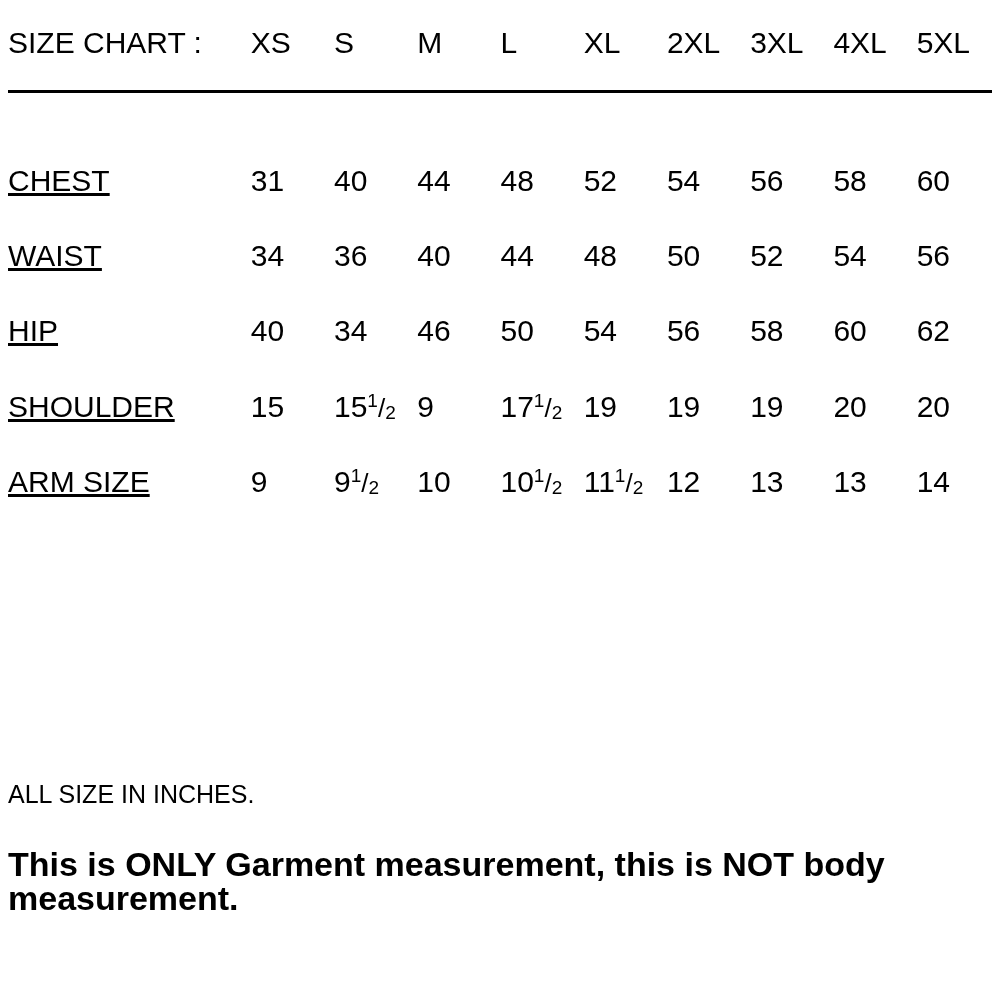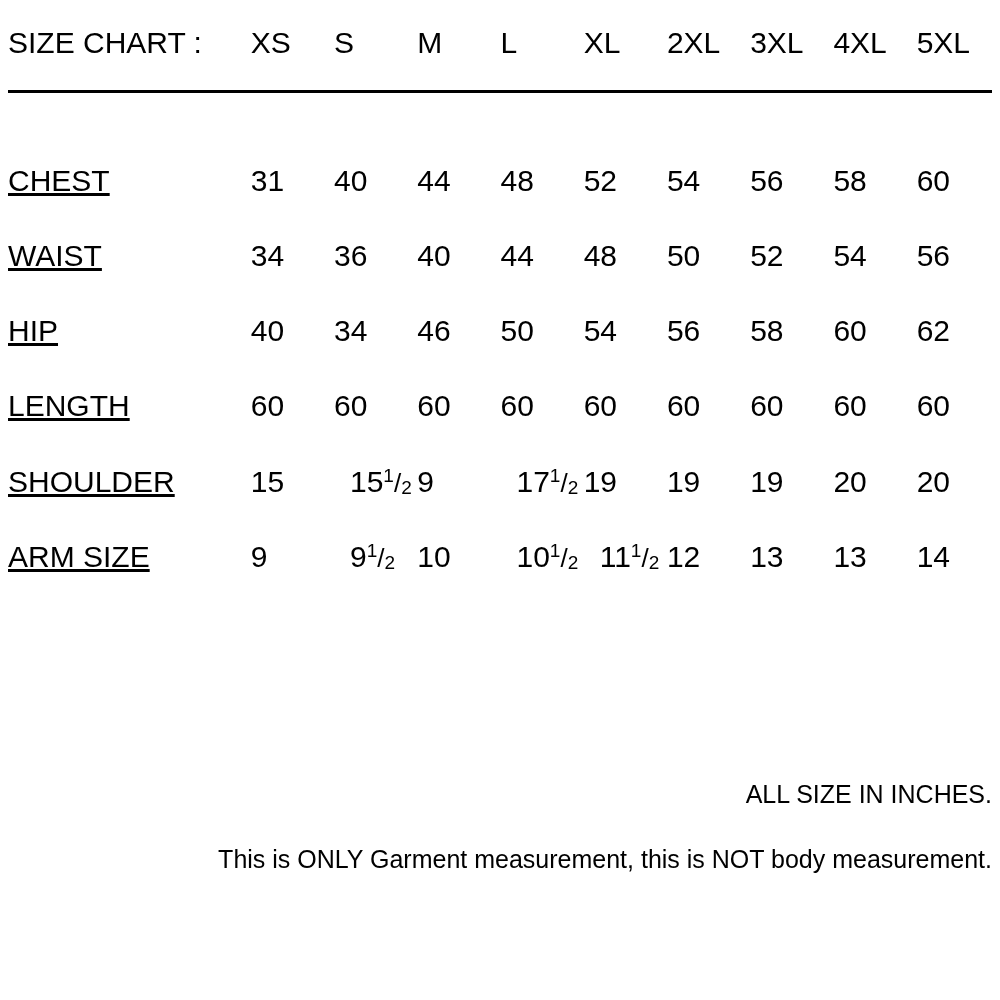--- a/index.html
+++ b/index.html
@@ -68,21 +68,20 @@
     text-decoration: underline;
   }
   .cell-val {
     white-space: nowrap;
   }
   
   .frac {
     display: inline-block;
     white-space: nowrap;
     font-size: 30px;
-    margin-left: 16px;
   }
   .frac .num {
     font-size: 19px;
     vertical-align: 10px;
   }
   .frac .slash {
     font-size: 26px;
   }
   .frac .den {
     font-size: 19px;
@@ -91,25 +90,24 @@
   .notes {
     position: absolute;
     left: 8px;
     top: 782px;
     width: 984px;
   }
   .note {
     font-size: 25px;
     line-height: 1;
     margin-bottom: 40px;
-    text-align: right;
   }
   .note.bold {
-    font-weight: normal;
-    font-size: 25px;
+    font-weight: bold;
+    font-size: 34px;
   }
 </style>
 </head>
 <body>
 
 <div class="page">
 
   <table class="size-table">
     <colgroup>
       <col class="c-label">
@@ -179,32 +177,20 @@
         <td class="cell-val">34</td>
         <td class="cell-val">46</td>
         <td class="cell-val">50</td>
         <td class="cell-val">54</td>
         <td class="cell-val">56</td>
         <td class="cell-val">58</td>
         <td class="cell-val">60</td>
         <td class="cell-val">62</td>
       </tr>
 
-      <tr class="data-row">
-        <td class="row-label">LENGTH</td>
-        <td class="cell-val">60</td>
-        <td class="cell-val">60</td>
-        <td class="cell-val">60</td>
-        <td class="cell-val">60</td>
-        <td class="cell-val">60</td>
-        <td class="cell-val">60</td>
-        <td class="cell-val">60</td>
-        <td class="cell-val">60</td>
-        <td class="cell-val">60</td>
-      </tr>
 
       <tr class="data-row">
         <td class="row-label">SHOULDER</td>
         <td class="cell-val">15</td>
         <td class="cell-val"><span class="frac">15<span class="num">1</span><span class="slash">/</span><span class="den">2</span></span></td>
         <td class="cell-val">9</td>
         <td class="cell-val"><span class="frac">17<span class="num">1</span><span class="slash">/</span><span class="den">2</span></span></td>
         <td class="cell-val">19</td>
         <td class="cell-val">19</td>
         <td class="cell-val">19</td>

